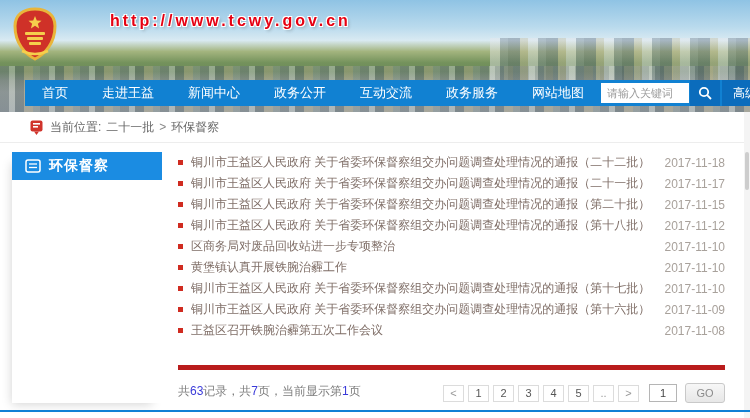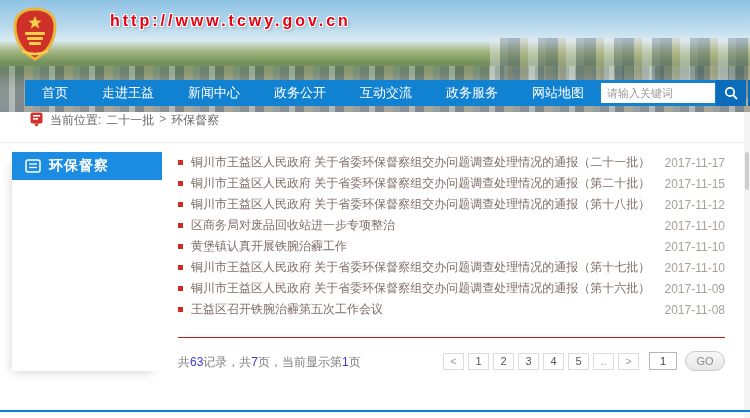--- a/index.html
+++ b/index.html
@@ -20,60 +20,60 @@
     text-shadow:-2px -2px 0 #fff,2px -2px 0 #fff,-2px 2px 0 #fff,2px 2px 0 #fff,0 -2px 0 #fff,0 2px 0 #fff,-2px 0 0 #fff,2px 0 0 #fff,3px 3px 4px rgba(60,60,60,.35);}
   .site-url { margin:4px 0 8px 42px; font-size:16px; font-weight:bold; color:#e60012; letter-spacing:3px;
     text-shadow:-1px -1px 0 #fff,1px -1px 0 #fff,-1px 1px 0 #fff,1px 1px 0 #fff,2px 2px 3px rgba(60,60,60,.3);}
 
   
   .nav { position:absolute; left:25px; top:80px; width:700px; height:26px;
     background:#1181d2; display:flex; align-items:center; }
   .nav-item { color:#fff; font-size:13px; line-height:26px; padding:12px 17px; cursor:pointer; white-space:nowrap; }
   .nav-spacer { flex:1; }
   .search-box { display:flex; align-items:center; height:26px; }
-  .search-input { width:114px; height:20px; border:none; background:#fff; font-size:11px; padding:0 6px; color:#555; outline:none; }
+  .search-input { width:88px; height:20px; border:none; background:#fff; font-size:11px; padding:0 6px; color:#555; outline:none; }
   .search-input::placeholder { color:#9a9a9a; }
   .search-btn { width:30px; height:26px; background:#0b6cbc; border:none; display:flex; align-items:center; justify-content:center; cursor:pointer; margin-left:1px; }
   .adv-btn { height:26px; background:#0b6cbc; border:none; color:#fff; font-size:12px; padding:0 11px; margin-left:2px; cursor:pointer; white-space:nowrap; }
 
   
   .breadcrumb { height:31px; background:#fff; border-bottom:1px solid #ededed;
-    display:flex; padding-left:30px; font-size:12px; color:#666; }
+    display:flex; align-items:center; padding-left:30px; font-size:12px; color:#666; }
   .crumb-sep { margin:0 5px; color:#888; }
   .crumb-piece { margin-left:5px; cursor:pointer; }
   .crumb-current { margin-left:0; }
   .loc-icon { margin-right:7px; display:inline-flex; }
 
   
   .main { display:flex; padding:9px 25px 0 12px; }
   .sidebar { width:150px; min-height:160px; margin-right:16px;
     box-shadow:-5px 6px 10px -5px rgba(0,0,0,.18); }
   .sidebar-item { height:28px; background:#1b8ce2; color:#fff; font-size:14px; font-weight:bold;
     display:flex; align-items:center; padding-left:13px; cursor:pointer; letter-spacing:1px; }
   .sidebar-item .icn { margin-right:8px; display:inline-flex; }
 
   .list { flex:1; min-width:0; }
   .row { display:flex; align-items:center; height:21px; cursor:pointer; }
   .bullet { width:5px; height:5px; background:#d02b20; margin-right:8px; flex:none; }
   .row-title { flex:1; font-size:12px; color:#7f6e67; white-space:nowrap; overflow:hidden; text-overflow:ellipsis; }
   .row-date { font-size:12px; color:#a8a19b; margin-left:12px; flex:none; }
 
   
-  .list-footer { border-top:1px solid #b91c1c; margin-top:17px; padding-top:13px;
-    display:flex; align-items:flex-end; justify-content:space-between; }
+  .list-footer { border-top:5px solid #b91c1c; margin-top:24px; padding-top:13px;
+    display:flex; align-items:flex-start; justify-content:space-between; }
   .summary { font-size:12px; color:#7d7d7d; }
   .summary b { color:#3a3ad9; font-weight:normal; }
   .pager { display:flex; align-items:center; }
   .page-btn { min-width:21px; height:17px; line-height:15px; border:1px solid #dcdcdc; background:#fff;
     font-size:11px; color:#555; text-align:center; padding:0 4px; margin-left:4px; cursor:pointer; }
   .page-btn.nav-arrow { color:#999; }
   .jump-input { width:28px; height:18px; border:1px solid #b5b5b5; text-align:center; font-size:11px;
     color:#444; margin-left:10px; outline:none; }
   .go-btn { width:40px; height:20px; margin-left:8px; background:linear-gradient(#f7f7f7,#e7e7e7);
-    border:1px solid #c9c9c9; border-radius:10px; font-size:11px; color:#8c8c8c; cursor:pointer; }
+    border:1px solid #c9c9c9; border-radius:3px; font-size:11px; color:#8c8c8c; cursor:pointer; }
 
   
   .footer-line { position:absolute; left:0; bottom:6px; width:100%; height:2px; background:#1080d5; }
   .scroll-track { position:absolute; right:0; top:112px; width:6px; height:306px; background:#f4f4f4; }
   .scroll-thumb { position:absolute; right:1px; top:40px; width:4px; height:38px; background:#cdcdcd; border-radius:2px; }
 </style>
 </head>
 <body>
 
 <div class="page">
@@ -144,20 +144,25 @@
             <line x1="4" y1="8.5" x2="12" y2="8.5" stroke="#fff" stroke-width="1.3"></line>
           </svg>
         </span>
         <span>环保督察</span>
       </div>
     </div>
 
     <div class="list">
       <div class="row">
         <span class="bullet"></span>
+        <span class="row-title">铜川市王益区人民政府 关于省委环保督察组交办问题调查处理情况的通报（二十二批）</span>
+        <span class="row-date">2017-11-18</span>
+      </div>
+      <div class="row">
+        <span class="bullet"></span>
         <span class="row-title">铜川市王益区人民政府 关于省委环保督察组交办问题调查处理情况的通报（二十一批）</span>
         <span class="row-date">2017-11-17</span>
       </div>
       <div class="row">
         <span class="bullet"></span>
         <span class="row-title">铜川市王益区人民政府 关于省委环保督察组交办问题调查处理情况的通报（第二十批）</span>
         <span class="row-date">2017-11-15</span>
       </div>
       <div class="row">
         <span class="bullet"></span>

